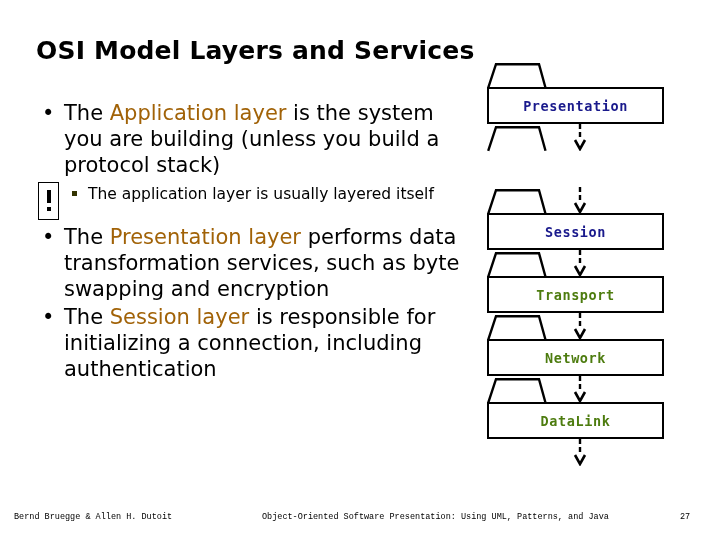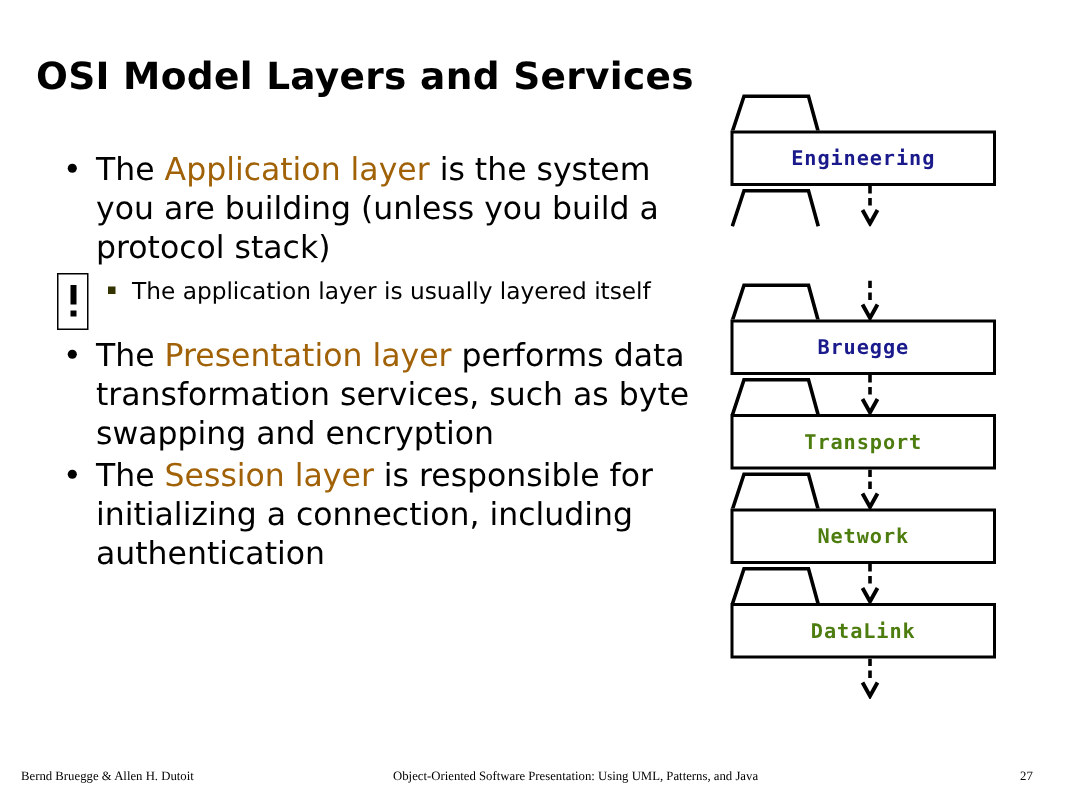--- a/index.html
+++ b/index.html
@@ -12,21 +12,21 @@
     width: 720px;
     height: 540px;
     background: #ffffff;
     overflow: hidden;
     font-family: "DejaVu Sans", sans-serif;
   }
 
   
   #slide-title {
     position: absolute;
-    left: 24px;
+    left: 36px;
     top: 36px;
     width: 600px;
     font-family: "DejaVu Sans", sans-serif;
     font-size: 25px;
     font-weight: bold;
     letter-spacing: 0.2px;
     color: #000000;
     white-space: nowrap;
   }
 
@@ -156,21 +156,21 @@
   }
   .layer-arrow svg { display: block; }
 
   
   #footer {
     position: absolute;
     left: 0;
     top: 512px;
     width: 720px;
     height: 18px;
-    font-family: Liberation Serif, serif;
+    font-family: Liberation Mono, monospace;
     font-size: 8.5px;
     color: #000000;
   }
   #footer-author {
     position: absolute;
     left: 14px;
     top: 0;
     white-space: nowrap;
   }
   #footer-book {
@@ -204,50 +204,50 @@
     </div>
 
   <div id="osi-stack">
       <div class="layer-row">
         <div class="layer-tab">
           <svg width="62" height="27" viewBox="0 0 62 27">
             <path d="M 1.2 25.8 L 9 2.2 L 52 2.2 L 58.5 25.8" fill="#ffffff" stroke="#000000" stroke-width="2.4" stroke-linejoin="miter"></path>
           </svg>
         </div>
         <div class="layer-box">
-          <span class="layer-label blue">Engineering</span>
-        </div>
-        <div class="layer-arrow">
-          <svg width="16" height="27" viewBox="0 0 16 27">
-            <line x1="8" y1="0" x2="8" y2="16" stroke="#000000" stroke-width="2.4" stroke-dasharray="5,3"></line>
-            <polyline points="3,16 8,25 13,16" fill="none" stroke="#000000" stroke-width="2.6"></polyline>
-          </svg>
-        </div>
-      </div>
-      <div class="layer-row">
-        <div class="layer-tab">
-          <svg width="62" height="27" viewBox="0 0 62 27">
-            <path d="M 1.2 25.8 L 9 2.2 L 52 2.2 L 58.5 25.8" fill="#ffffff" stroke="#000000" stroke-width="2.4" stroke-linejoin="miter"></path>
-          </svg>
-        </div>
-        <div class="layer-arrow">
-          <svg width="16" height="27" viewBox="0 0 16 27">
-            <line x1="8" y1="0" x2="8" y2="16" stroke="#000000" stroke-width="2.4" stroke-dasharray="5,3"></line>
-            <polyline points="3,16 8,25 13,16" fill="none" stroke="#000000" stroke-width="2.6"></polyline>
-          </svg>
-        </div>
-      </div>
-      <div class="layer-row">
-        <div class="layer-tab">
-          <svg width="62" height="27" viewBox="0 0 62 27">
-            <path d="M 1.2 25.8 L 9 2.2 L 52 2.2 L 58.5 25.8" fill="#ffffff" stroke="#000000" stroke-width="2.4" stroke-linejoin="miter"></path>
-          </svg>
-        </div>
-        <div class="layer-box">
-          <span class="layer-label blue">Bruegge</span>
+          <span class="layer-label blue">Presentation</span>
+        </div>
+        <div class="layer-arrow">
+          <svg width="16" height="27" viewBox="0 0 16 27">
+            <line x1="8" y1="0" x2="8" y2="16" stroke="#000000" stroke-width="2.4" stroke-dasharray="5,3"></line>
+            <polyline points="3,16 8,25 13,16" fill="none" stroke="#000000" stroke-width="2.6"></polyline>
+          </svg>
+        </div>
+      </div>
+      <div class="layer-row">
+        <div class="layer-tab">
+          <svg width="62" height="27" viewBox="0 0 62 27">
+            <path d="M 1.2 25.8 L 9 2.2 L 52 2.2 L 58.5 25.8" fill="#ffffff" stroke="#000000" stroke-width="2.4" stroke-linejoin="miter"></path>
+          </svg>
+        </div>
+        <div class="layer-arrow">
+          <svg width="16" height="27" viewBox="0 0 16 27">
+            <line x1="8" y1="0" x2="8" y2="16" stroke="#000000" stroke-width="2.4" stroke-dasharray="5,3"></line>
+            <polyline points="3,16 8,25 13,16" fill="none" stroke="#000000" stroke-width="2.6"></polyline>
+          </svg>
+        </div>
+      </div>
+      <div class="layer-row">
+        <div class="layer-tab">
+          <svg width="62" height="27" viewBox="0 0 62 27">
+            <path d="M 1.2 25.8 L 9 2.2 L 52 2.2 L 58.5 25.8" fill="#ffffff" stroke="#000000" stroke-width="2.4" stroke-linejoin="miter"></path>
+          </svg>
+        </div>
+        <div class="layer-box">
+          <span class="layer-label blue">Session</span>
         </div>
         <div class="layer-arrow">
           <svg width="16" height="27" viewBox="0 0 16 27">
             <line x1="8" y1="0" x2="8" y2="16" stroke="#000000" stroke-width="2.4" stroke-dasharray="5,3"></line>
             <polyline points="3,16 8,25 13,16" fill="none" stroke="#000000" stroke-width="2.6"></polyline>
           </svg>
         </div>
       </div>
       <div class="layer-row">
         <div class="layer-tab">

